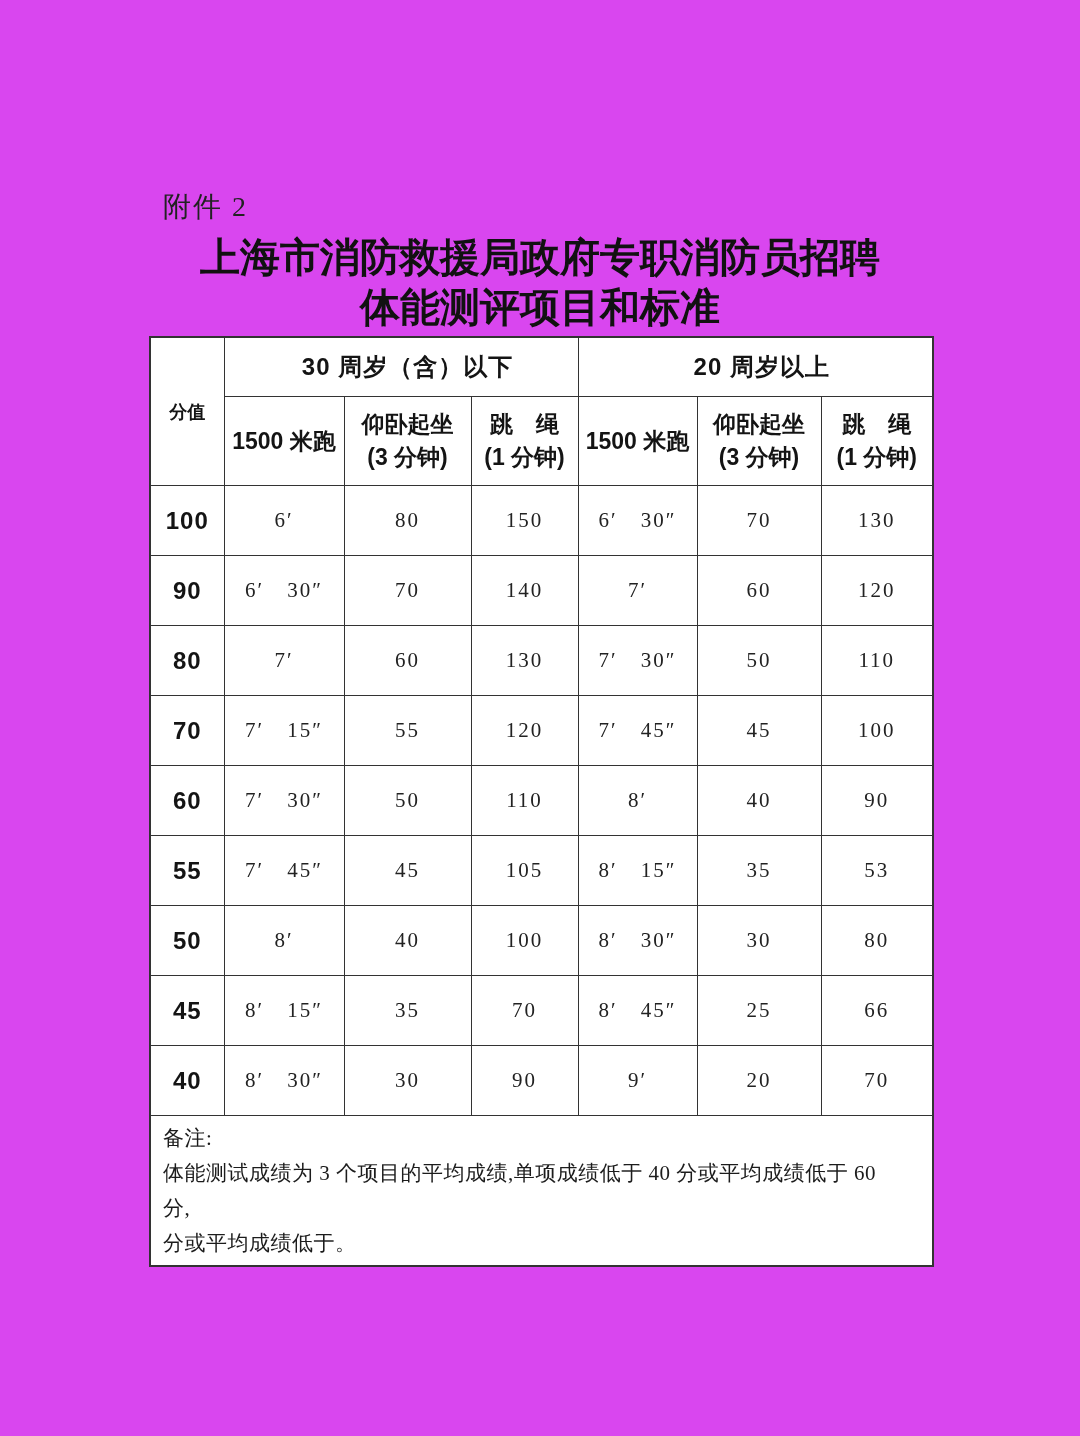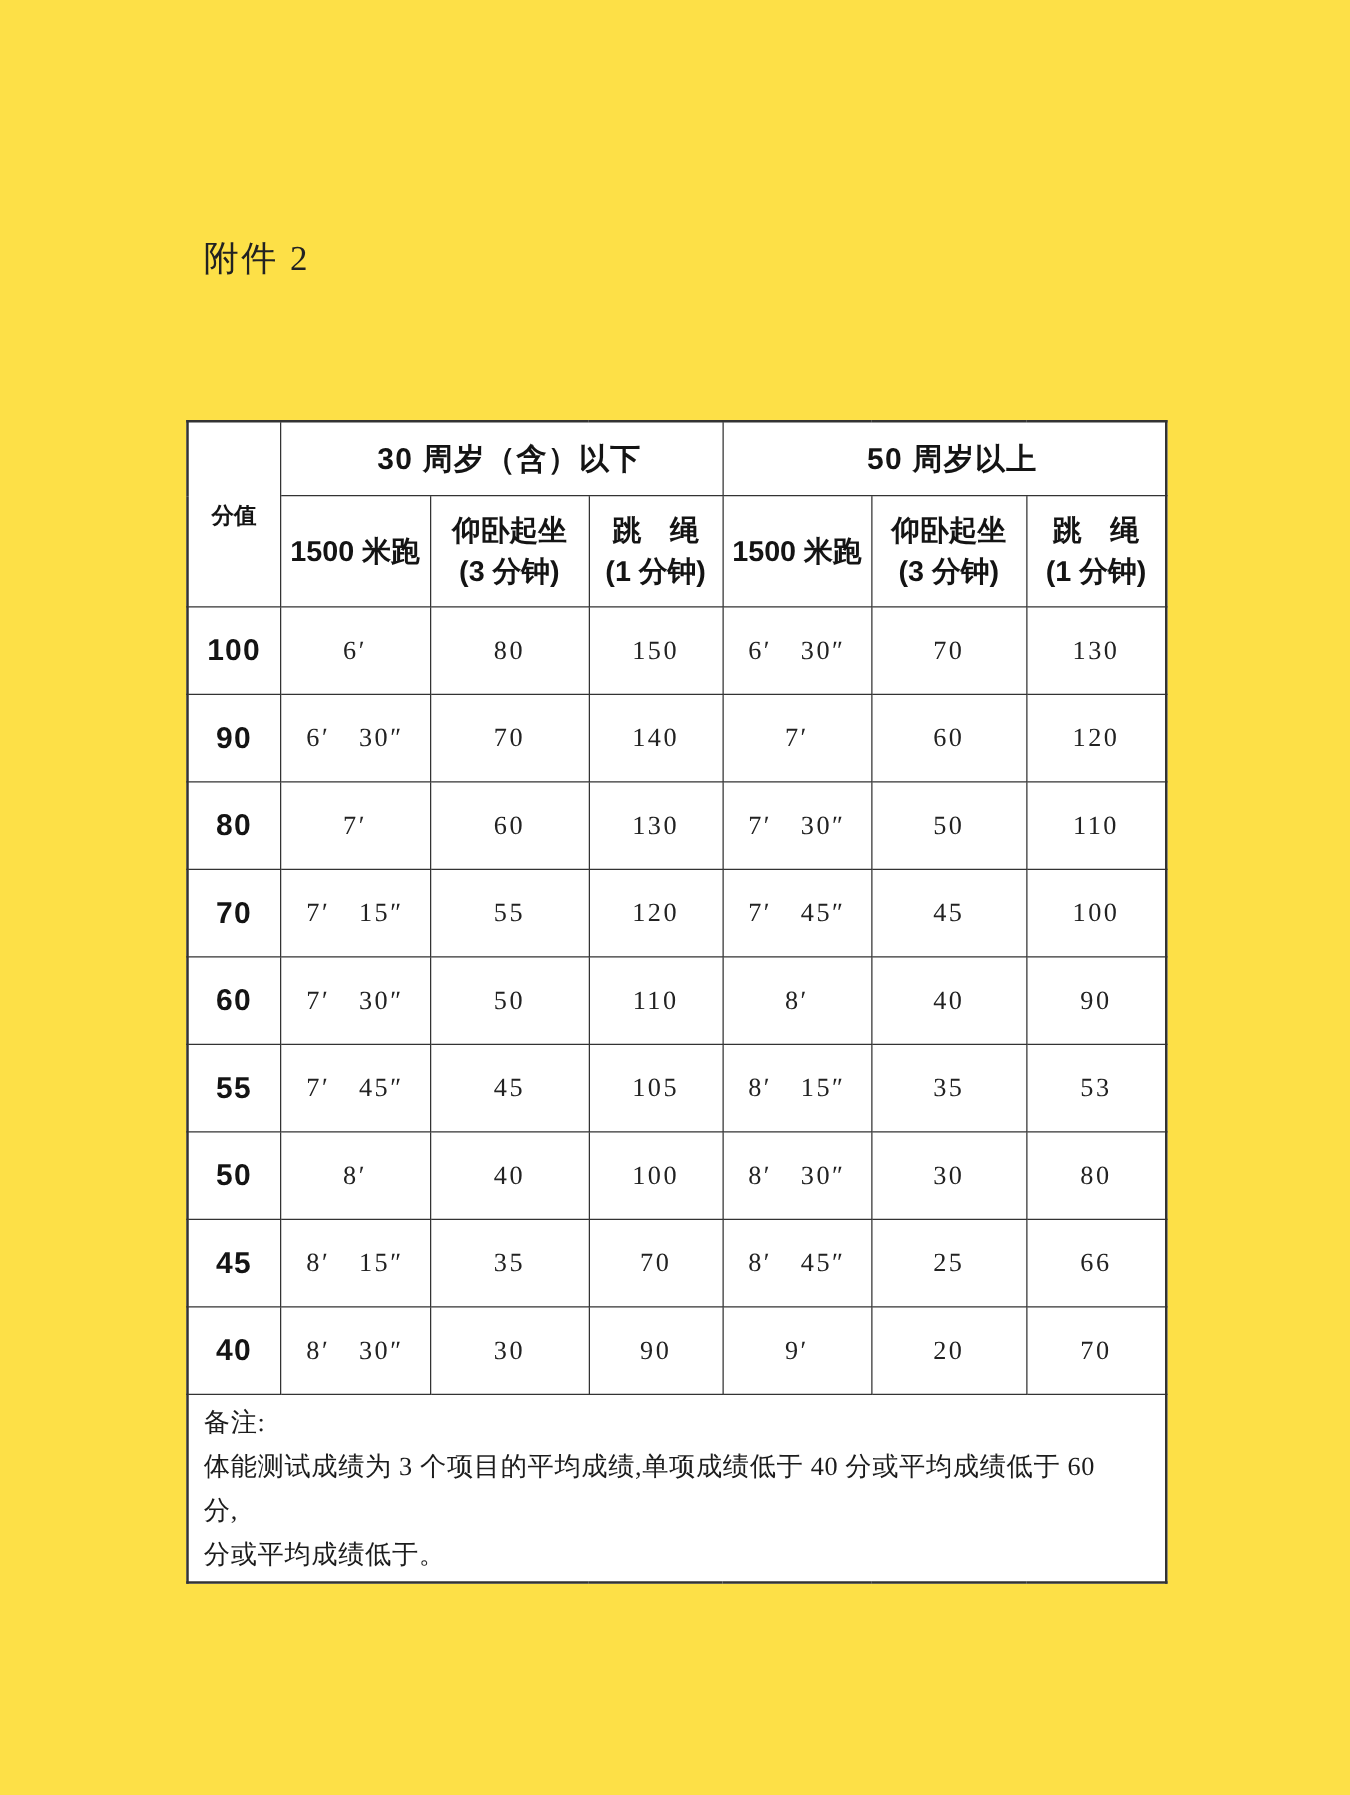--- a/index.html
+++ b/index.html
@@ -4,21 +4,21 @@
 <style>
   html, body {
     margin: 0;
     padding: 0;
     background: #ffffff;
   }
   .page {
     position: relative;
     width: 1080px;
     height: 1436px;
-    background: #fde047;
+    background: #d946ef;
     color: #1c1c1c;
     font-family: "Liberation Serif", serif;
     overflow: hidden;
   }
   .attachment {
     position: absolute;
     left: 163px;
     top: 188px;
     font-size: 28px;
     letter-spacing: 2px;
@@ -104,36 +104,40 @@
     color: #1c1c1c;
   }
 </style>
 </head>
 <body>
 
 <div class="page">
 
   <div class="attachment">附件 2</div>
 
+  <div class="doc-title">
+    <div>上海市消防救援局政府专职消防员招聘</div>
+    <div>体能测评项目和标准</div>
+  </div>
 
   <table class="standards">
     <colgroup>
       <col style="width:74px">
       <col style="width:120px">
       <col style="width:127px">
       <col style="width:107px">
       <col style="width:119px">
       <col style="width:124px">
       <col style="width:112px">
     </colgroup>
     <thead>
       <tr class="group-row">
         <th class="score-head" rowspan="2">分值</th>
         <th class="group-head" colspan="3">30 周岁（含）以下</th>
-        <th class="group-head" colspan="3">50 周岁以上</th>
+        <th class="group-head" colspan="3">20 周岁以上</th>
       </tr>
       <tr class="subhead-row" id="subhead-row">
           <th>
             <div>1500 米跑</div>
           </th>
           <th>
             <div>仰卧起坐</div>
             <div>(3 分钟)</div>
           </th>
           <th>

